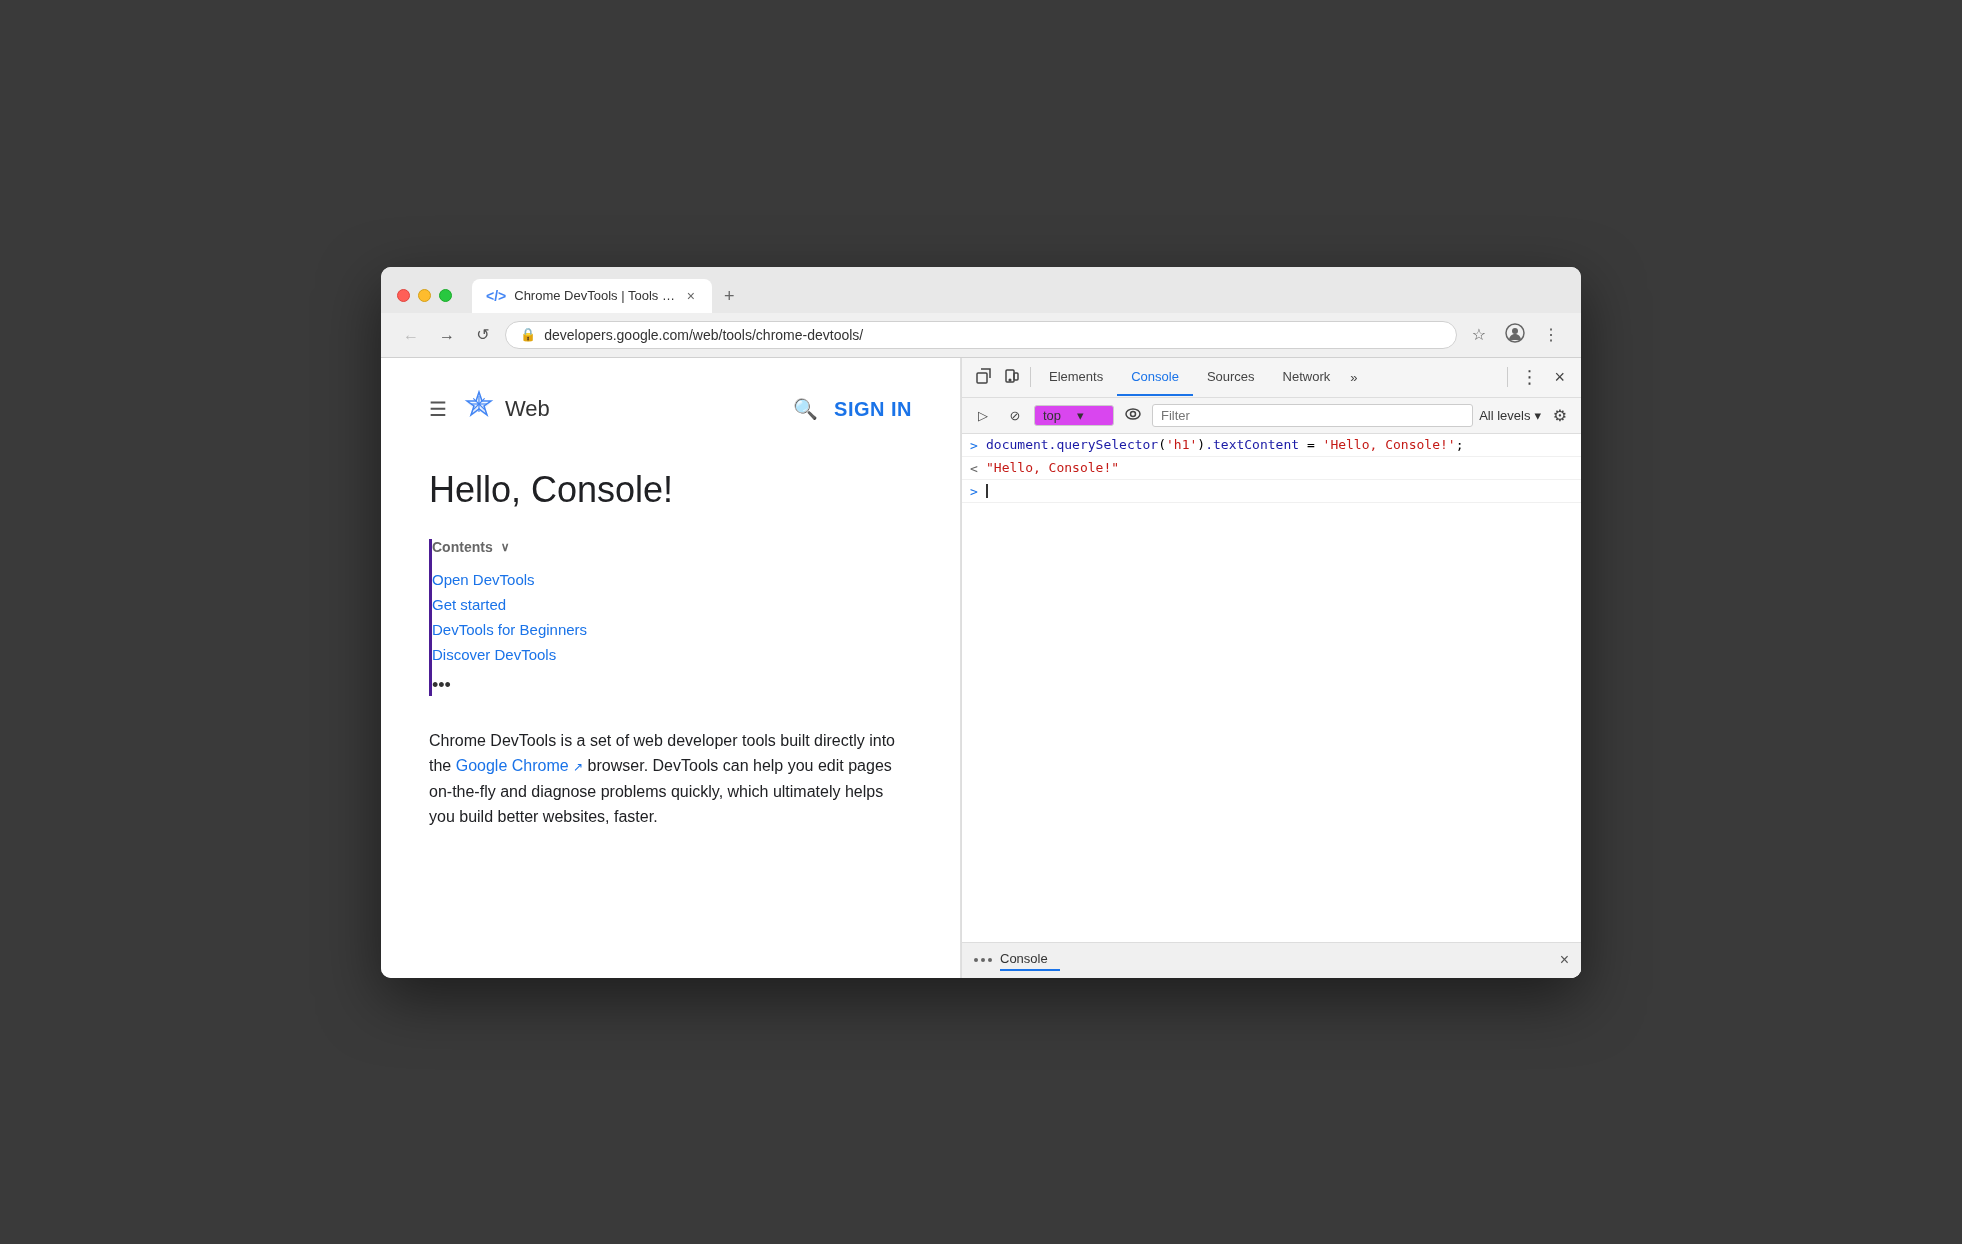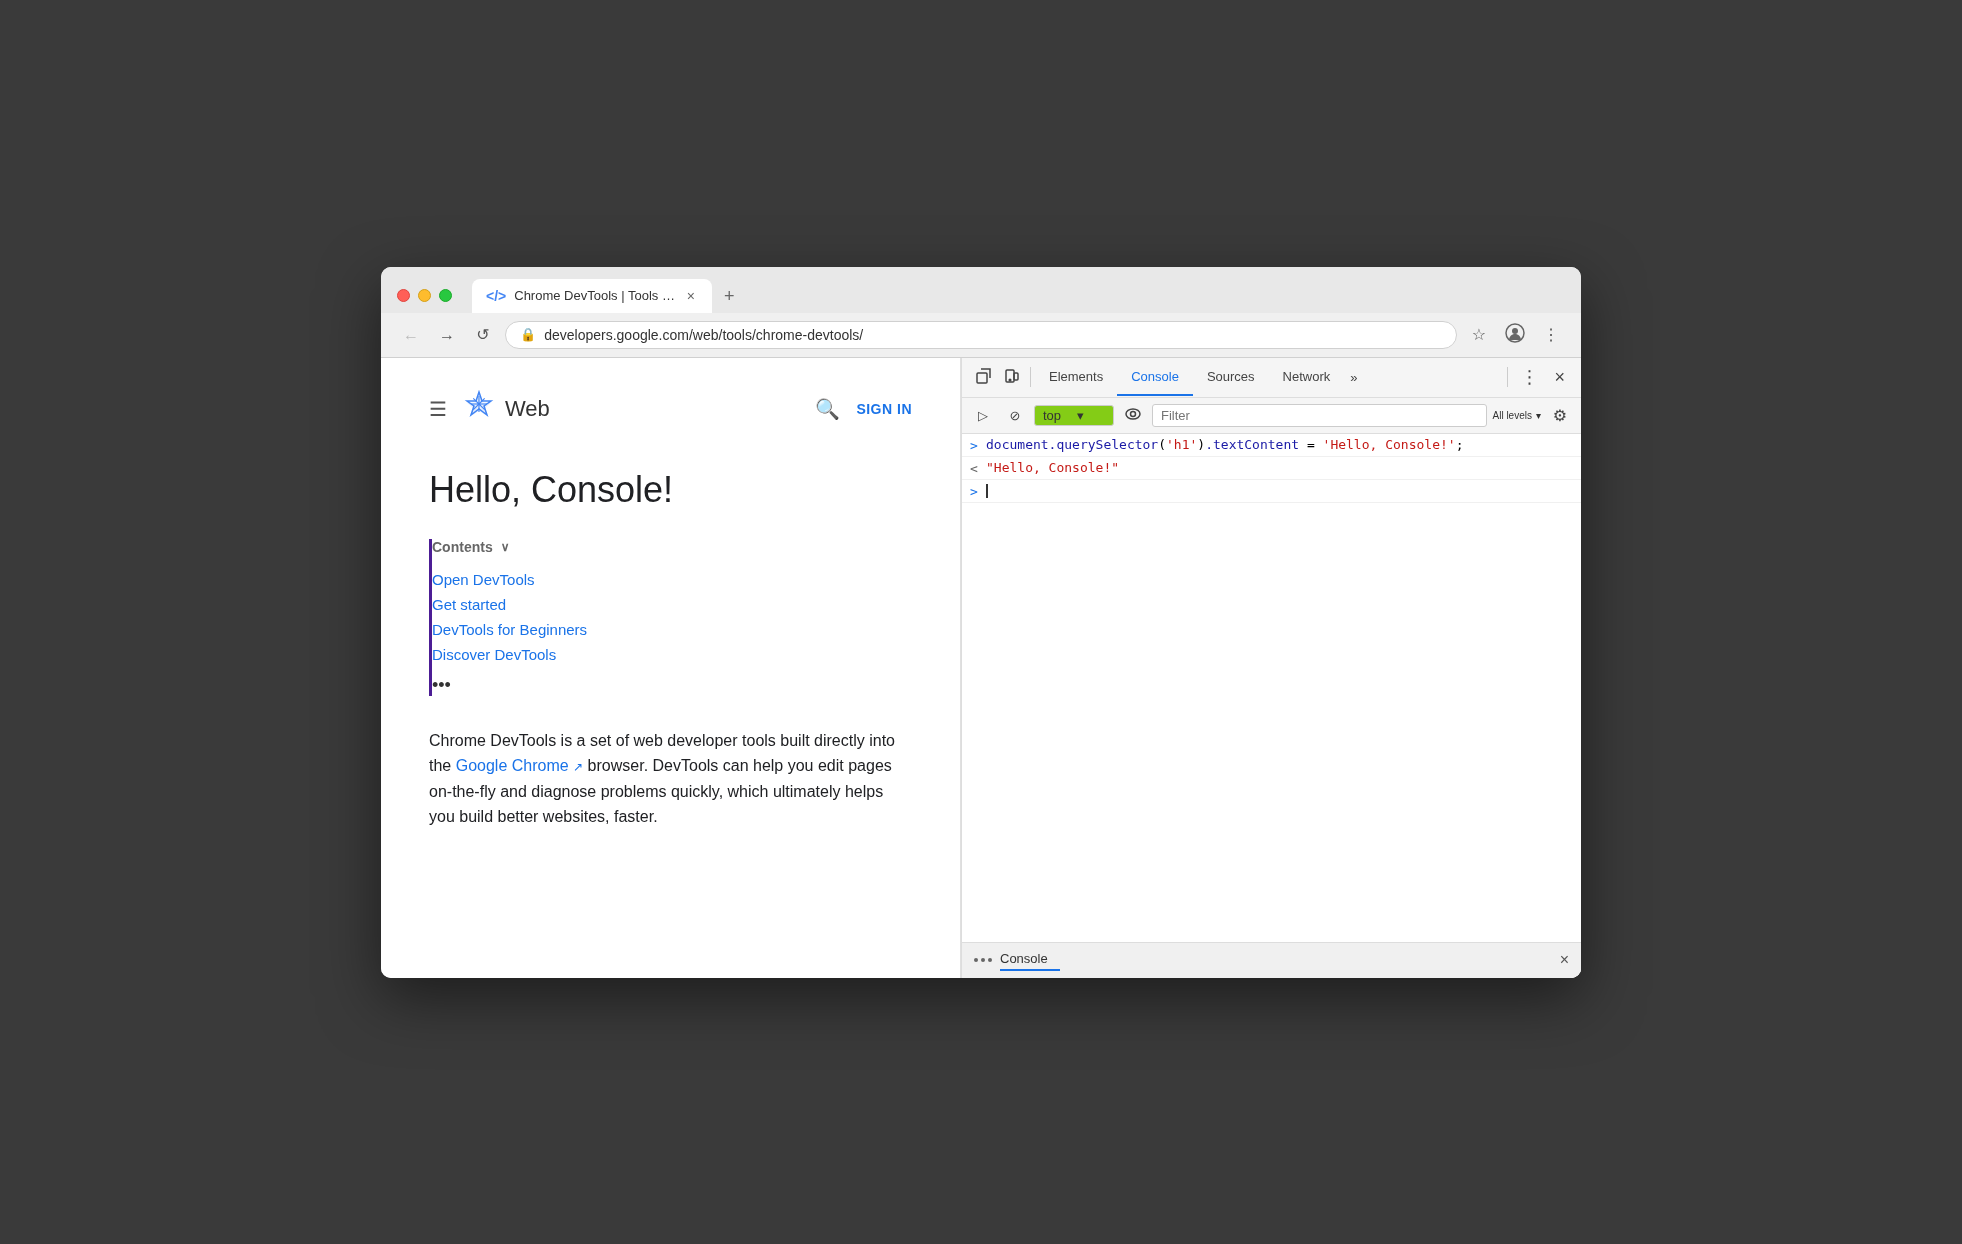--- a/index.html
+++ b/index.html
@@ -168,21 +168,21 @@
       font-weight: 400;
     }
     .search-icon-nav {
       margin-left: auto;
       color: #555;
       font-size: 20px;
       cursor: pointer;
     }
     .sign-in-btn {
       color: #1a73e8;
-      font-size: 14px;
+      font-size: 20px;
       font-weight: 600;
       letter-spacing: 0.5px;
       cursor: pointer;
     }
     
     .article-title {
       font-size: 36px;
       font-weight: 400;
       color: #202124;
       margin-bottom: 28px;
@@ -305,21 +305,21 @@
       align-items: center;
       justify-content: center;
       border-radius: 4px;
       cursor: pointer;
       color: #444;
       font-size: 13px;
     }
     .context-select {
       display: flex;
       align-items: center;
-      background: #84cc16;
+      background: #d946ef;
       border: 1px solid #ccc;
       border-radius: 3px;
       padding: 2px 8px;
       gap: 16px;
       font-size: 13px;
       color: #333;
       cursor: pointer;
       min-width: 80px;
     }
     .filter-input {
@@ -328,21 +328,21 @@
       border-radius: 3px;
       padding: 3px 8px;
       font-size: 13px;
       color: #333;
       background: #fff;
     }
     .log-levels-btn {
       display: flex;
       align-items: center;
       gap: 4px;
-      font-size: 10px;
+      font-size: 13px;
       color: #333;
       cursor: pointer;
       white-space: nowrap;
     }
     .settings-btn {
       width: 26px;
       height: 26px;
       display: flex;
       align-items: center;
       justify-content: center;

